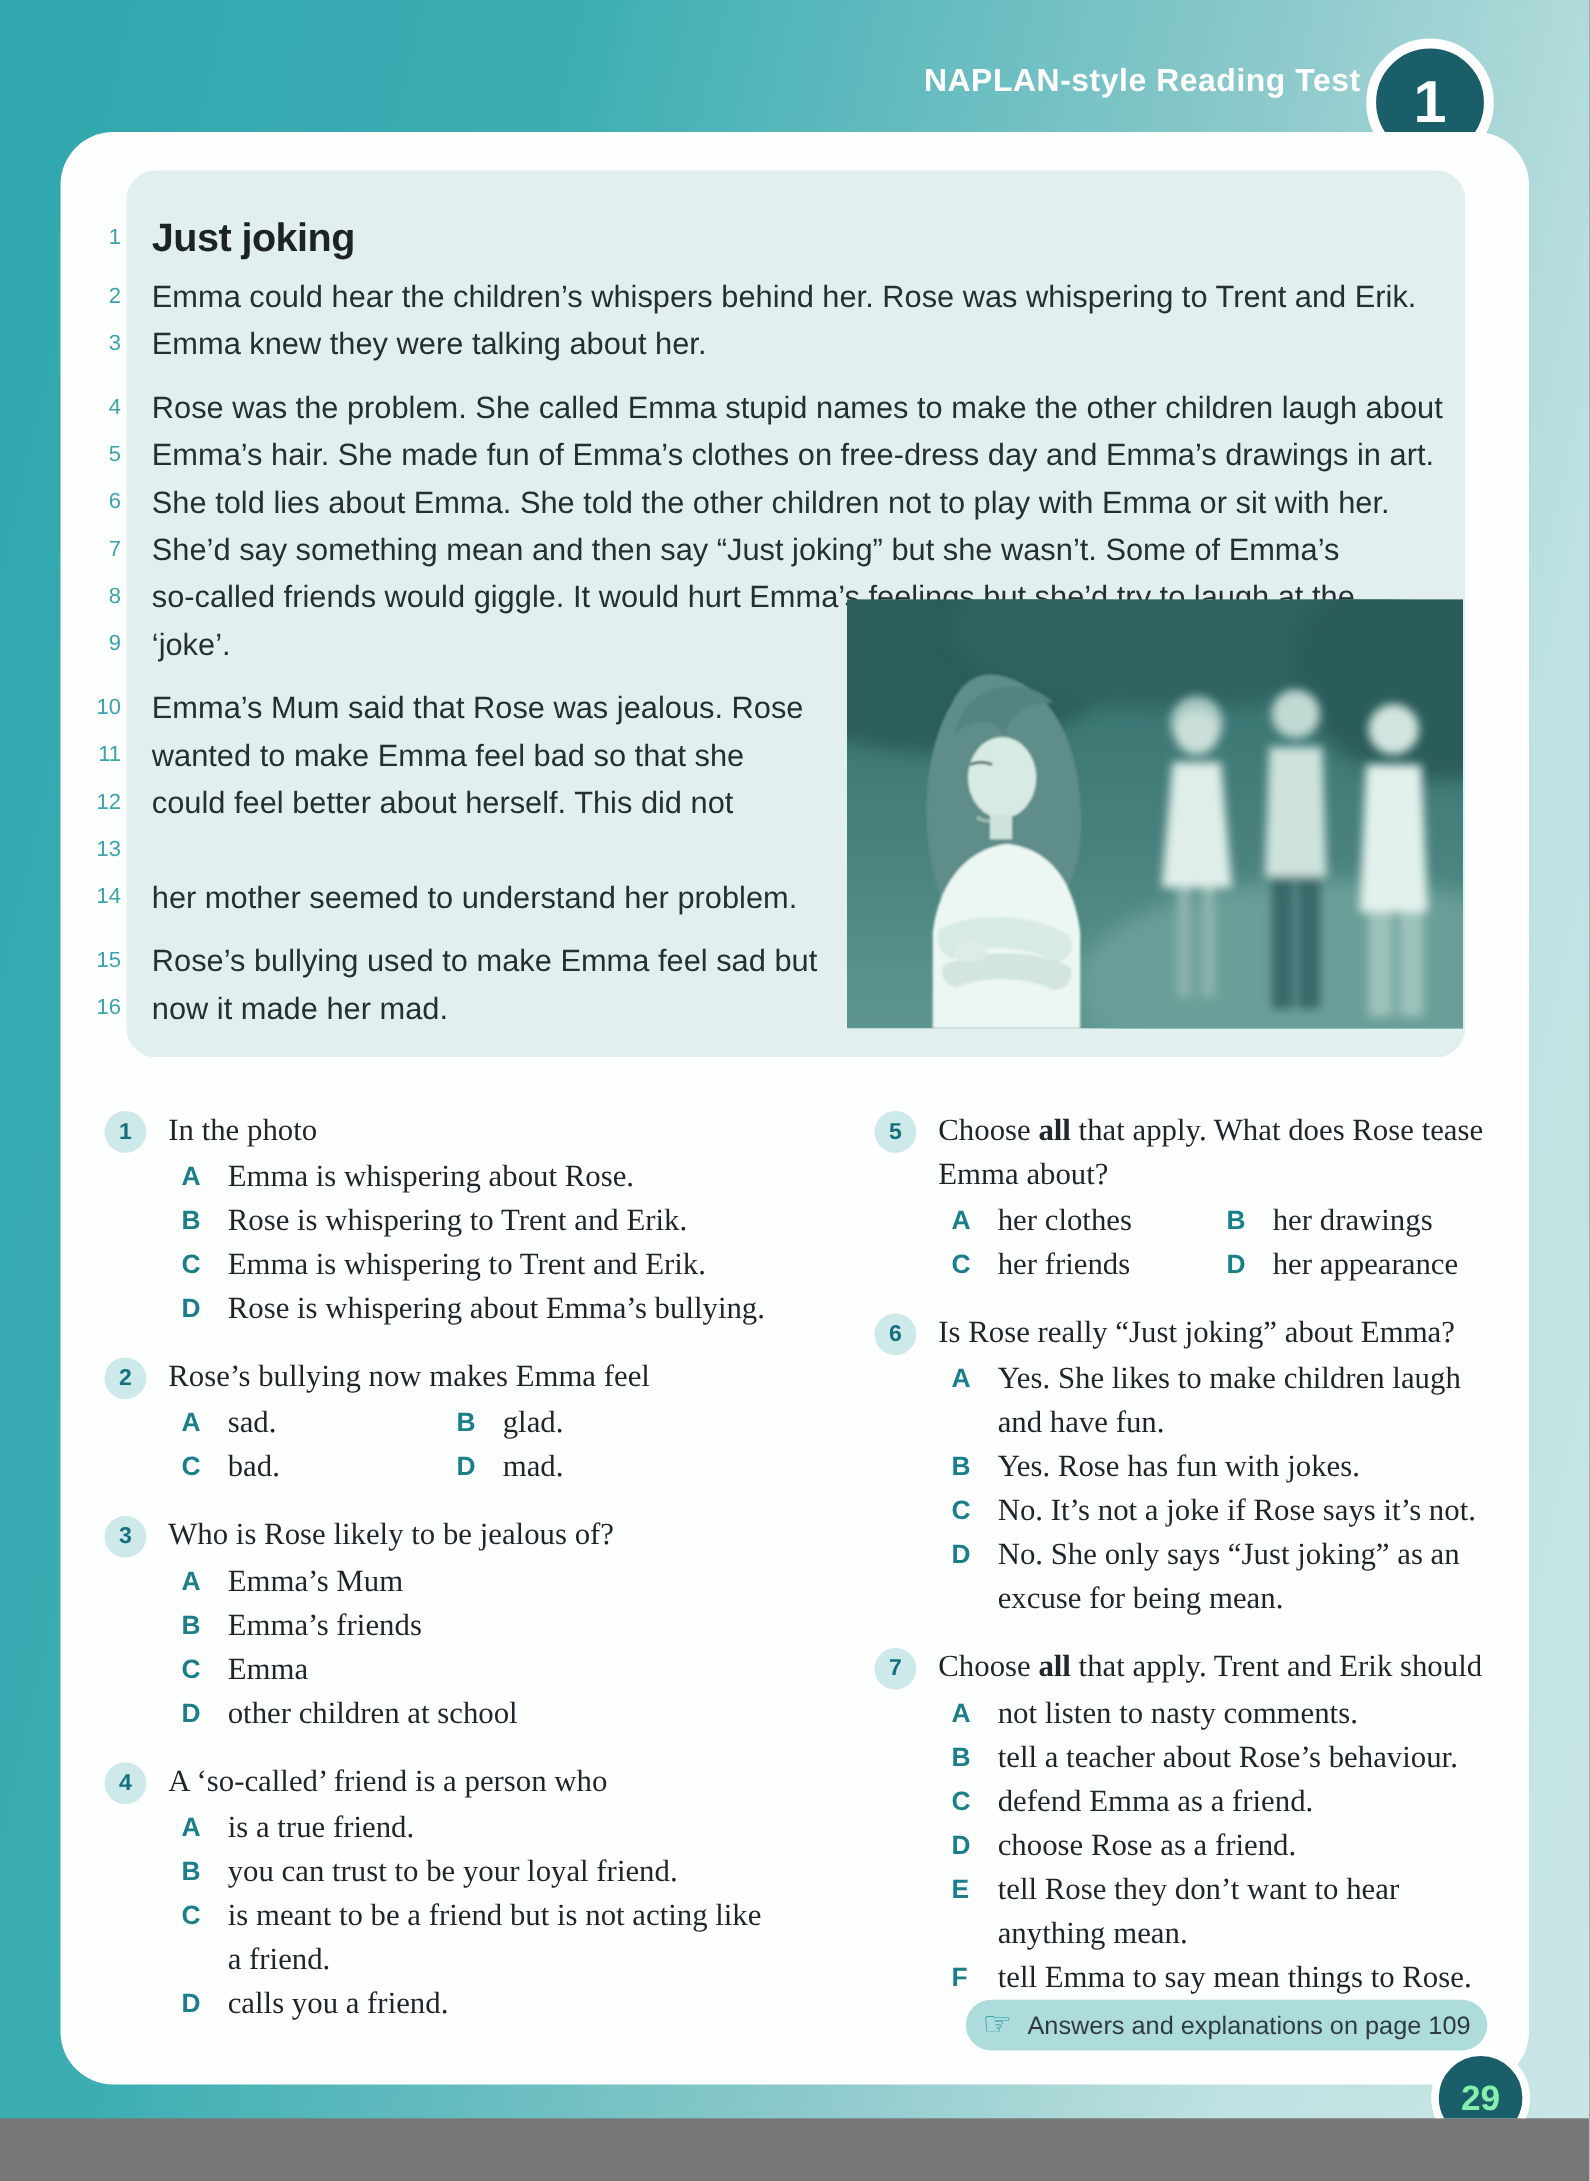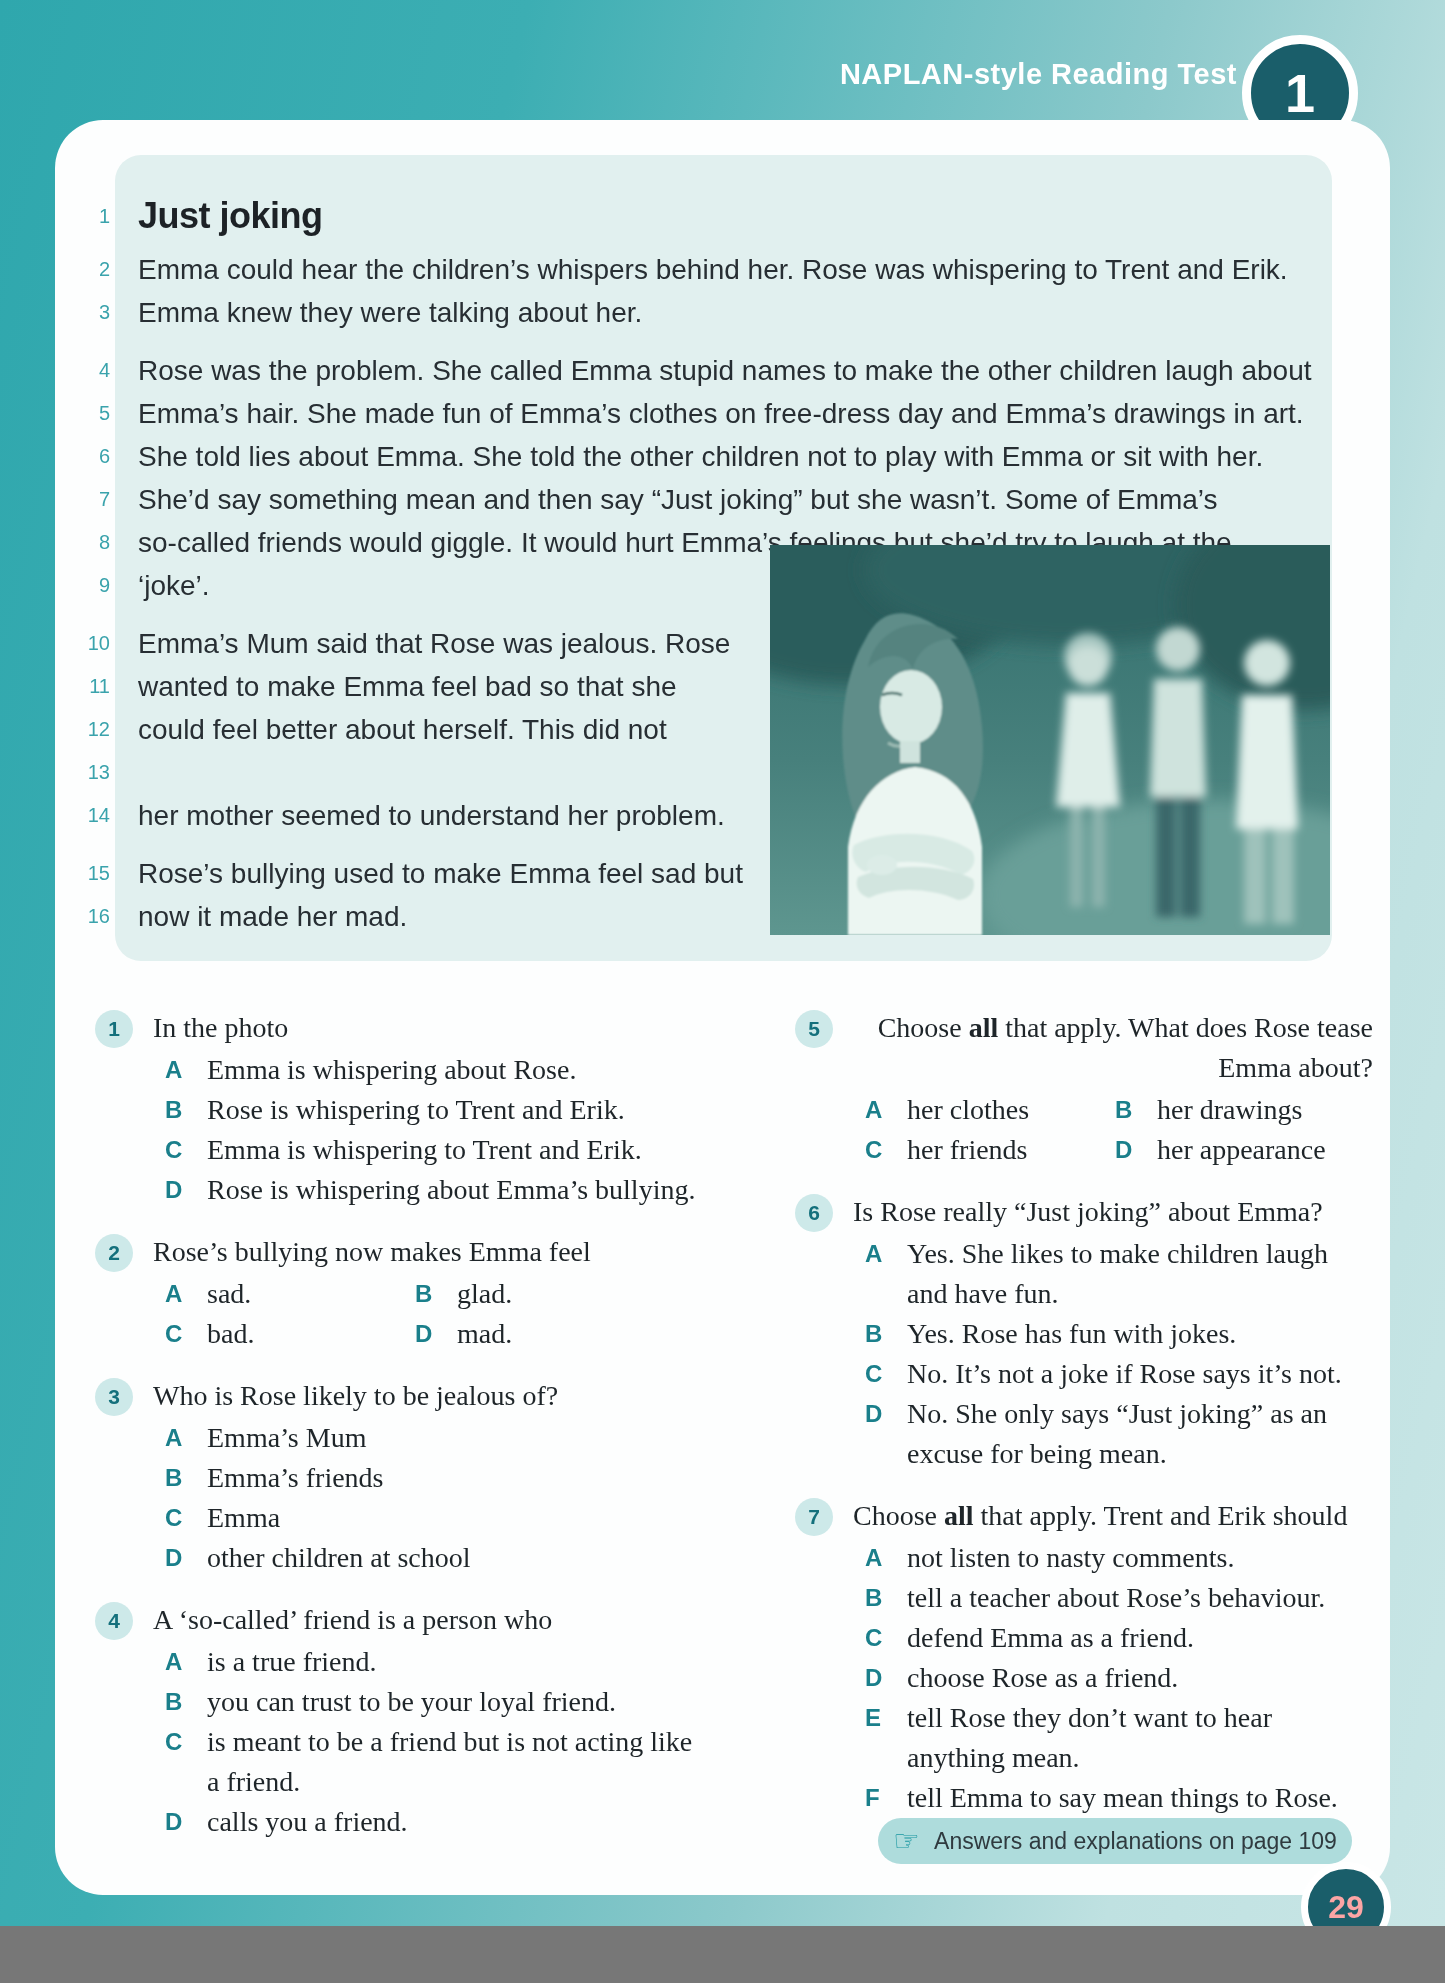--- a/index.html
+++ b/index.html
@@ -53,21 +53,21 @@
   .q-col.left{left:95px;top:1008px;width:605px;}
   .q-col.right{left:795px;top:1008px;width:578px;}
   .question{margin-bottom:22px;}
   .q-head{display:flex;gap:20px;align-items:flex-start;}
   .q-num{
     flex:none;width:38px;height:38px;border-radius:50%;margin-top:2px;
     background:#cde9e9;color:#14707c;
     font-family:"Liberation Sans",sans-serif;font-size:21px;font-weight:700;
     display:flex;align-items:center;justify-content:center;
   }
-  .q-prompt{font-size:28px;line-height:40px;color:#1e2529;text-align:right;}
+  .q-prompt{font-size:28px;line-height:40px;color:#1e2529;}
   .q-prompt b{font-weight:700;}
   .q-options{margin-left:70px;margin-top:2px;}
   .q-options.grid{display:grid;grid-template-columns:250px 1fr;column-gap:0;}
   .opt{display:flex;gap:16px;}
   .opt-letter{
     flex:none;width:26px;
     font-family:"Liberation Sans",sans-serif;font-size:24px;line-height:40px;
     font-weight:700;color:#1a7f8b;
   }
   .opt-text{font-size:28px;line-height:40px;color:#1e2529;}
@@ -83,21 +83,21 @@
     position:absolute;left:0;top:1928px;width:1445px;text-align:center;
     font-size:27px;font-weight:800;
   }
   .footer-text .brand{color:#ffffff;font-style:italic;font-family:"Liberation Serif",serif;font-size:27px;}
   .footer-text .series{color:#ffffff;}
   .footer-text .book{color:#12343c;}
   .page-badge{
     position:absolute;left:1301px;top:1862px;width:76px;height:76px;border-radius:50%;
     background:#1a5e6a;border:7px solid #ffffff;
     display:flex;align-items:center;justify-content:center;
-    color:#fca5a5;font-size:32px;font-weight:700;
+    color:#86efac;font-size:32px;font-weight:700;
   }
 </style>
 </head>
 <body>
 
 <div class="page">
 
   <div class="hdr-title">NAPLAN-style Reading Test</div>
   <div class="hdr-badge">
     <span>1</span>

